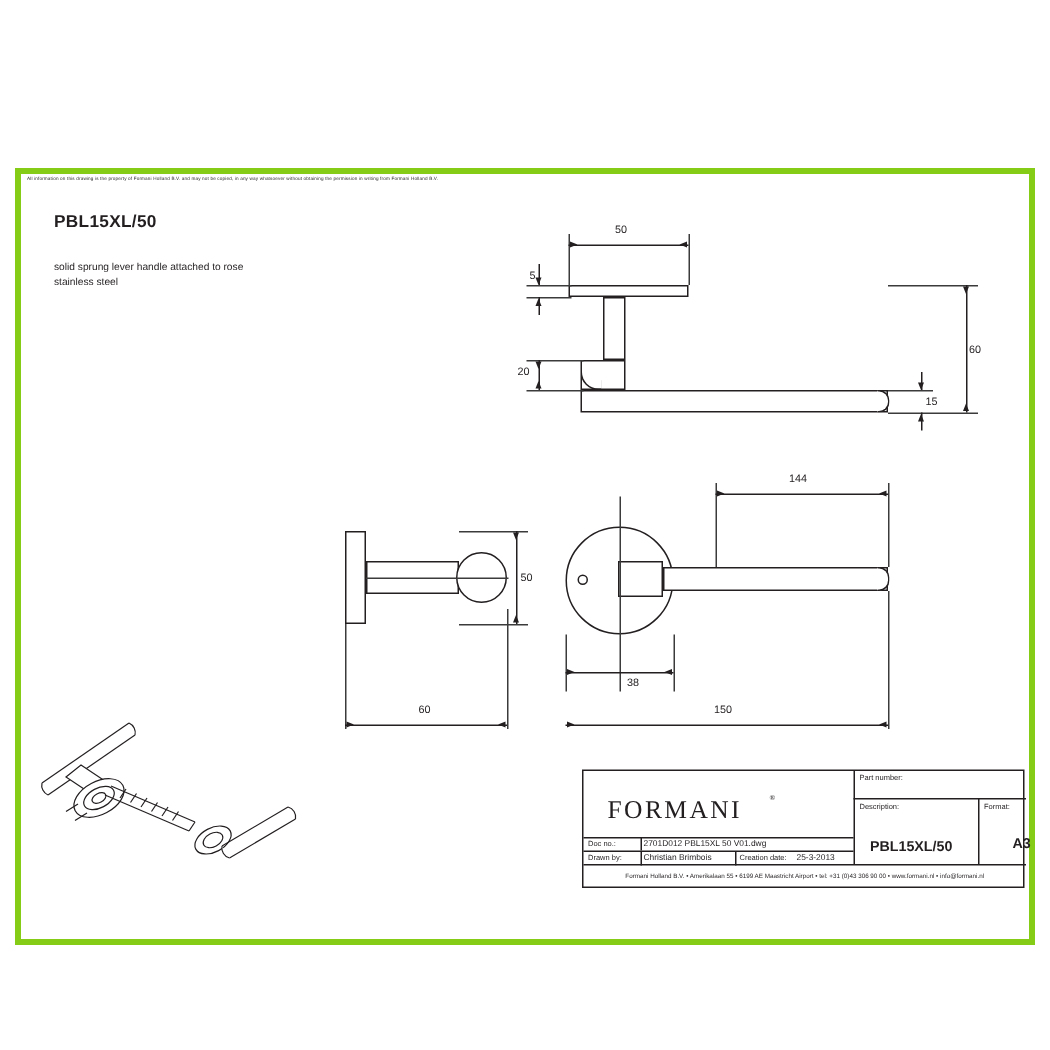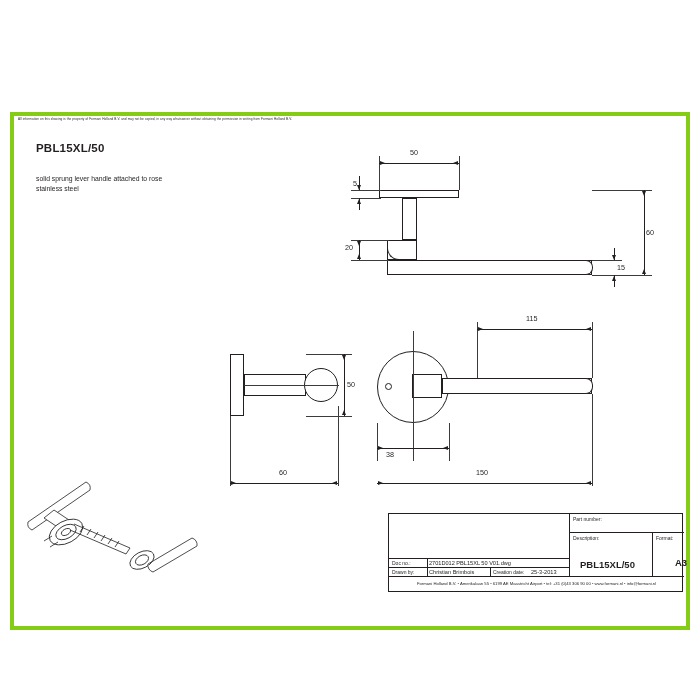--- a/index.html
+++ b/index.html
@@ -220,28 +220,28 @@
     <div class="ln v1 thin" style="left:363px; top:307px; height:38px;"></div>
     <div class="ln v1 thin" style="left:435px; top:307px; height:38px;"></div>
   </div>
 
   <div>
     <div class="ln v1 thin" style="left:463px; top:206px; height:56px;"></div>
     <div class="ln v1 thin" style="left:578px; top:206px; height:56px;"></div>
     <div class="ln h1 dim" style="left:463px; top:213px; width:115px;"></div>
     <div class="arw arw-r" style="left:464px; top:210.6px;"></div>
     <div class="arw arw-l" style="left:572px; top:210.6px;"></div>
-    <div class="dtxt" style="left:512px; top:198px;">115</div>
+    <div class="dtxt" style="left:512px; top:198px;">144</div>
   </div>
 
   <div>
     <div class="ln h1 dim" style="left:363px; top:332px; width:72px;"></div>
     <div class="arw arw-r" style="left:364px; top:329.6px;"></div>
     <div class="arw arw-l" style="left:429px; top:329.6px;"></div>
-    <div class="dtxt" style="left:372px; top:334px;">38</div>
+    <div class="dtxt" style="left:404px; top:334px;">38</div>
   </div>
 
   <div>
     <div class="ln v1 thin" style="left:216px; top:300px; height:70px;"></div>
     <div class="ln v1 thin" style="left:324px; top:290px; height:80px;"></div>
     <div class="ln h1 dim" style="left:216px; top:367px; width:108px;"></div>
     <div class="arw arw-r" style="left:217px; top:364.6px;"></div>
     <div class="arw arw-l" style="left:318px; top:364.6px;"></div>
     <div class="dtxt" style="left:265px; top:352px;">60</div>
   </div>
@@ -289,20 +289,24 @@
         <path d="M178 94 A7 7 0 0 1 183 102"></path>
 
         <path d="M38 92 L30 97"></path>
         <path d="M44 98 L36 103"></path>
       </g>
     </svg>
   </div>
 
   <div id="tblock">
 
+    <div class="cell" style="left:0; top:0; width:180px; height:44px;">
+      <div id="formani-logo">FORMANI</div>
+      <div id="formani-reg">®</div>
+    </div>
 
     <div class="cell bl" style="left:180px; top:0; width:115px; height:18px;">
       <div class="lbl txt" style="left:3px; top:3px;">Part number:</div>
       <div class="val txt" style="left:3px; top:10px;"></div>
     </div>
 
     <div class="cell bl bt" style="left:180px; top:18px; width:83px; height:44px;">
       <div class="lbl txt" style="left:3px; top:3px;">Description:</div>
       <div id="desc-value">PBL15XL/50</div>
     </div>

